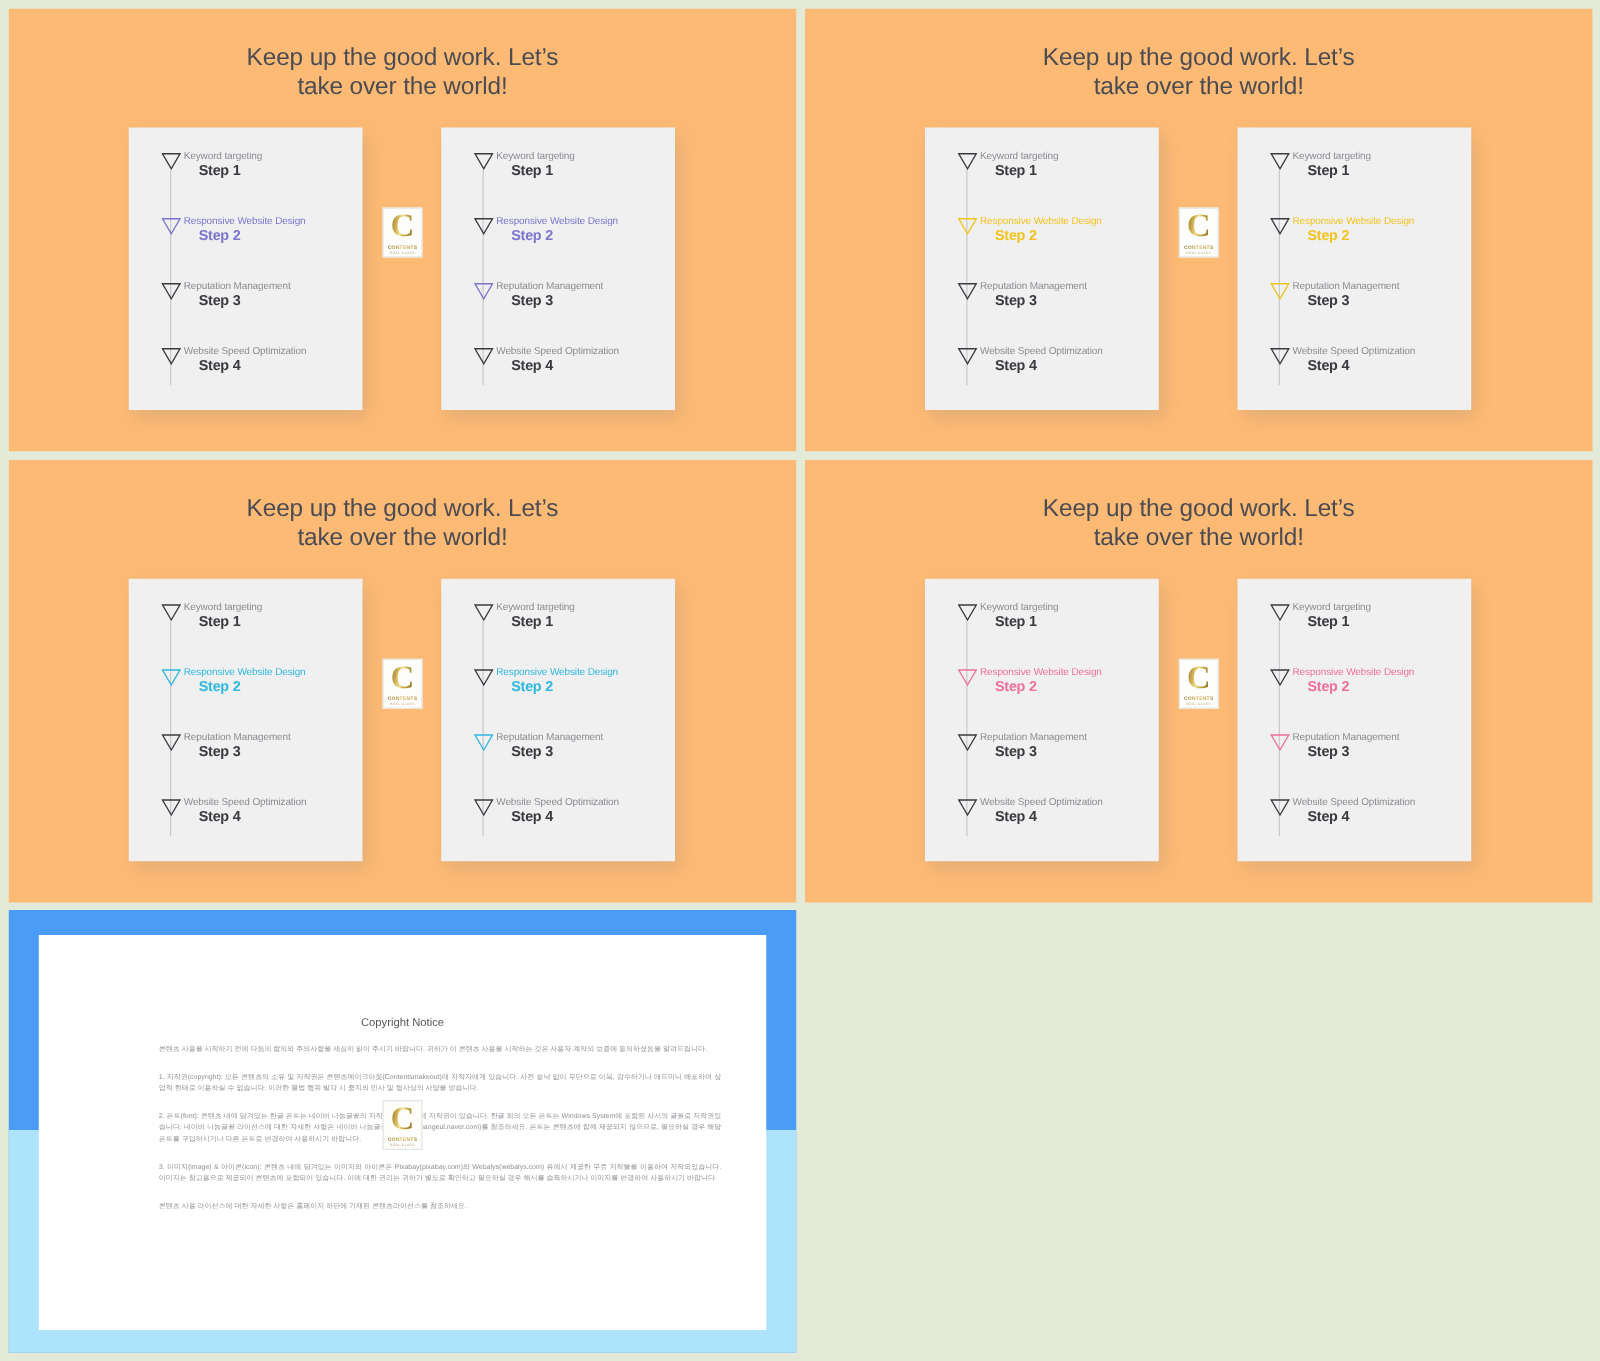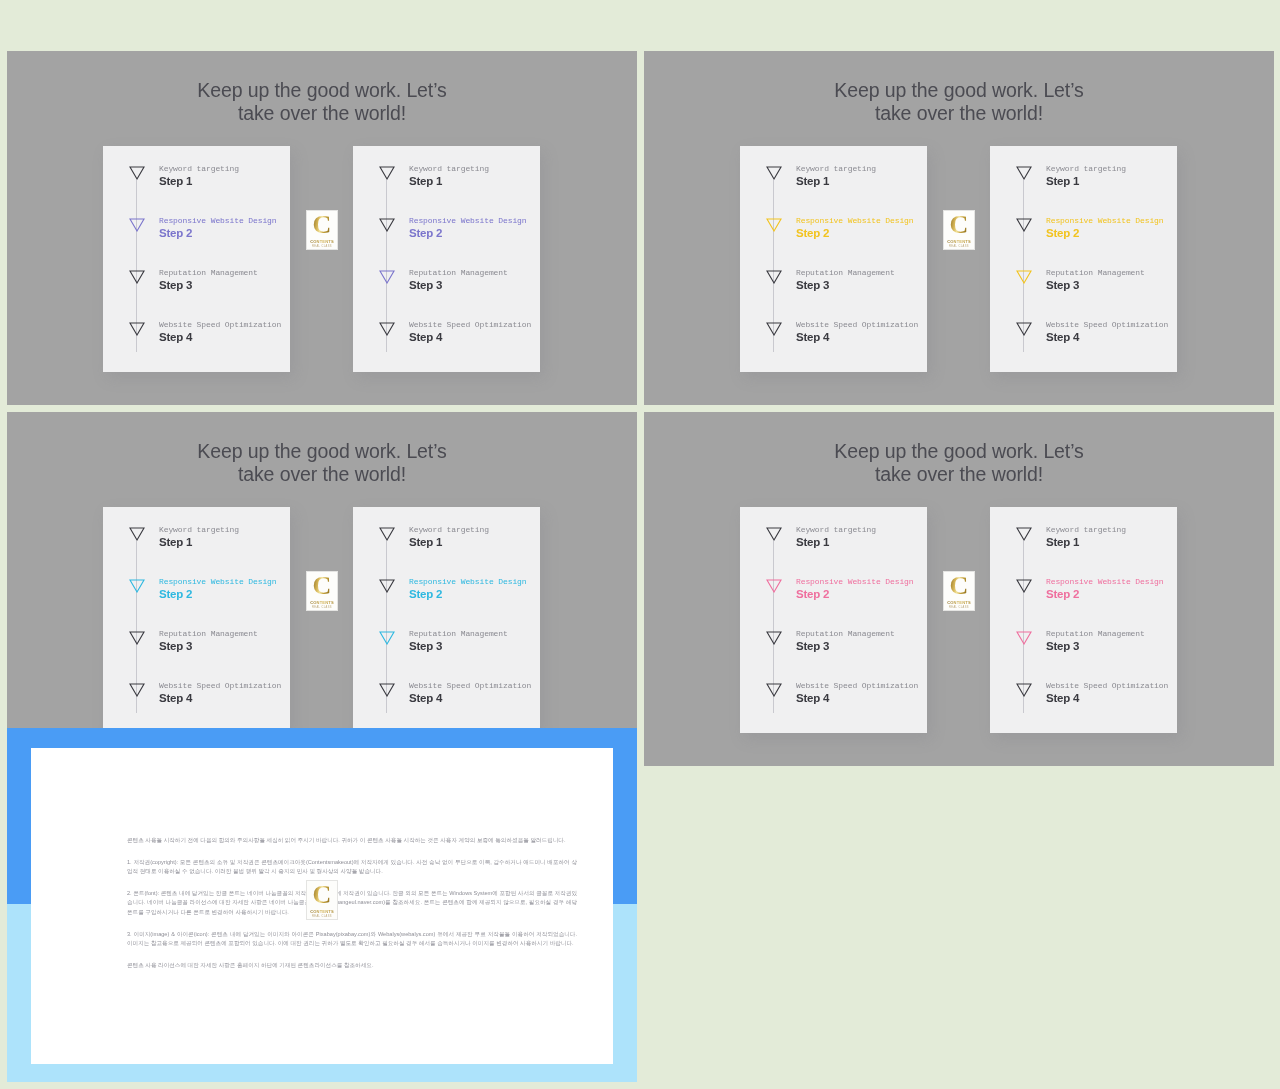--- a/index.html
+++ b/index.html
@@ -2,43 +2,43 @@
 <html><head>
 <meta charset="utf-8">
 <style>
   html,body{margin:0;padding:0;}
   body{width:1280px;height:1089px;background:#e3ebd8;
        font-family:"Liberation Sans",sans-serif;overflow:hidden;
        -webkit-font-smoothing:antialiased;}
   .page{position:relative;width:1280px;height:1089px;background:#e3ebd8;}
 
   
-  .slide{position:absolute;background:#a3a3a3;overflow:hidden;margin-top:44px;}
+  .slide{position:absolute;background:#fdba74;overflow:hidden;}
   .slide.s1{left:7px;  top:7px;   width:630px; height:354px;}
   .slide.s2{left:644px;top:7px;   width:630px; height:354px;}
   .slide.s3{left:7px;  top:368px; width:630px; height:354px;}
   .slide.s4{left:644px;top:368px; width:630px; height:354px;}
 
   .stitle{position:absolute;left:0;top:28px;width:100%;text-align:center;
           font-size:19.5px;line-height:22.5px;color:#4b4b52;font-weight:400;
           letter-spacing:-0.1px;}
 
   
   .card{position:absolute;background:#f0f0f1;
         box-shadow:4px 6px 14px rgba(120,120,130,.20);}
   .card.c1{left:96px; top:95px; width:187px;height:226px;}
   .card.c2{left:346px;top:95px; width:187px;height:226px;}
 
   .axis{position:absolute;left:33px;top:34px;width:1px;height:172px;background:#c9c9cf;}
 
   .srow{position:absolute;left:0;width:100%;height:40px;}
   .tri{position:absolute;left:26px;top:0;width:16px;height:14px;}
   .tri svg{display:block;}
-  .scap{position:absolute;left:56px;top:-2px;font-size:8px;color:#8b8b92;
-        letter-spacing:-0.1px;white-space:nowrap;font-family:Liberation Mono, monospace;}
+  .scap{position:absolute;left:44px;top:-2px;font-size:8px;color:#8b8b92;
+        letter-spacing:-0.1px;white-space:nowrap;}
   .slab{position:absolute;left:56px;top:9px;font-size:11.5px;font-weight:700;
         color:#3a3a40;letter-spacing:-0.2px;white-space:nowrap;}
 
   
   .wm{position:absolute;width:32px;height:40px;background:#fdfdfb;
       border:1px solid #e4e4e2;box-sizing:border-box;
       display:flex;flex-direction:column;align-items:center;justify-content:center;}
   .wm .wl{font-family:"Liberation Serif",serif;font-weight:700;font-size:26px;
           line-height:26px;
           background:linear-gradient(100deg,#8a6a1c 0%,#d8b85a 30%,#f2e39a 45%,#c9a63f 60%,#7d5f14 100%);
@@ -417,20 +417,21 @@
       </div>
       <div class="wm" style="left:299px;top:159px">
         <span class="wl">C</span>
         <span class="wb">CONTENTS</span>
         <span class="ws">REAL CLASS</span>
       </div>
     </div>
     <div class="cp">
       <div class="cp-light"></div>
       <div class="sheet">
+        <div class="e-title">Copyright Notice</div>
         <div class="body">
           <p>콘텐츠 사용을 시작하기 전에 다음의 합의와 주의사항을 세심히 읽어 주시기 바랍니다. 귀하가 이 콘텐츠 사용을 시작하는 것은 사용자 계약의 보증에 동의하셨음을 알려드립니다.</p>
           <p>1. 저작권(copyright): 모든 콘텐츠의 소유 및 저작권은 콘텐츠메이크아웃(Contentsmakeout)에 저작자에게 있습니다. 사전 승낙 없이 무단으로 이복, 감수하거나 애드미니 배포하여 상업적 현태로 이용하실 수 없습니다. 이러한 불법 행위 발각 시 중지의 민사 및 형사상의 사양을 받습니다.</p>
           <p>2. 폰트(font): 콘텐츠 내에 담겨있는 한글 폰트는 네이버 나눔글꼴의 저작물로 네이버에 저작권이 있습니다. 한글 외의 모든 폰트는 Windows System에 포함된 사서의 글꼴로 저작권있습니다. 네이버 나눔글꼴 라이선스에 대한 자세한 사항은 네이버 나눔글꼴 홈페이지(hangeul.naver.com)를 참조하세요. 폰트는 콘텐츠에 함께 제공되지 않으므로, 필요하실 경우 해당 폰트를 구입하시거나 다른 폰트로 변경하여 사용하시기 바랍니다.</p>
           <p>3. 이미지(image) &amp; 아이콘(icon): 콘텐츠 내에 담겨있는 이미지와 아이콘은 Pixabay(pixabay.com)와 Webalys(webalys.com) 유에서 제공한 무료 저작물을 이용하여 저작되었습니다. 이미지는 참고용으로 제공되어 콘텐츠에 포함되어 있습니다. 이에 대한 권리는 귀하가 별도로 확인하고 필요하실 경우 해서를 습득하시거나 이미지를 변경하여 사용하시기 바랍니다.</p>
           <p>콘텐츠 사용 라이선스에 대한 자세한 사항은 홈페이지 하단에 기재된 콘텐츠라이선스를 참조하세요.</p>
         </div>
       </div>
       <div class="wm" style="left:299px;top:152px">
         <span class="wl">C</span>

